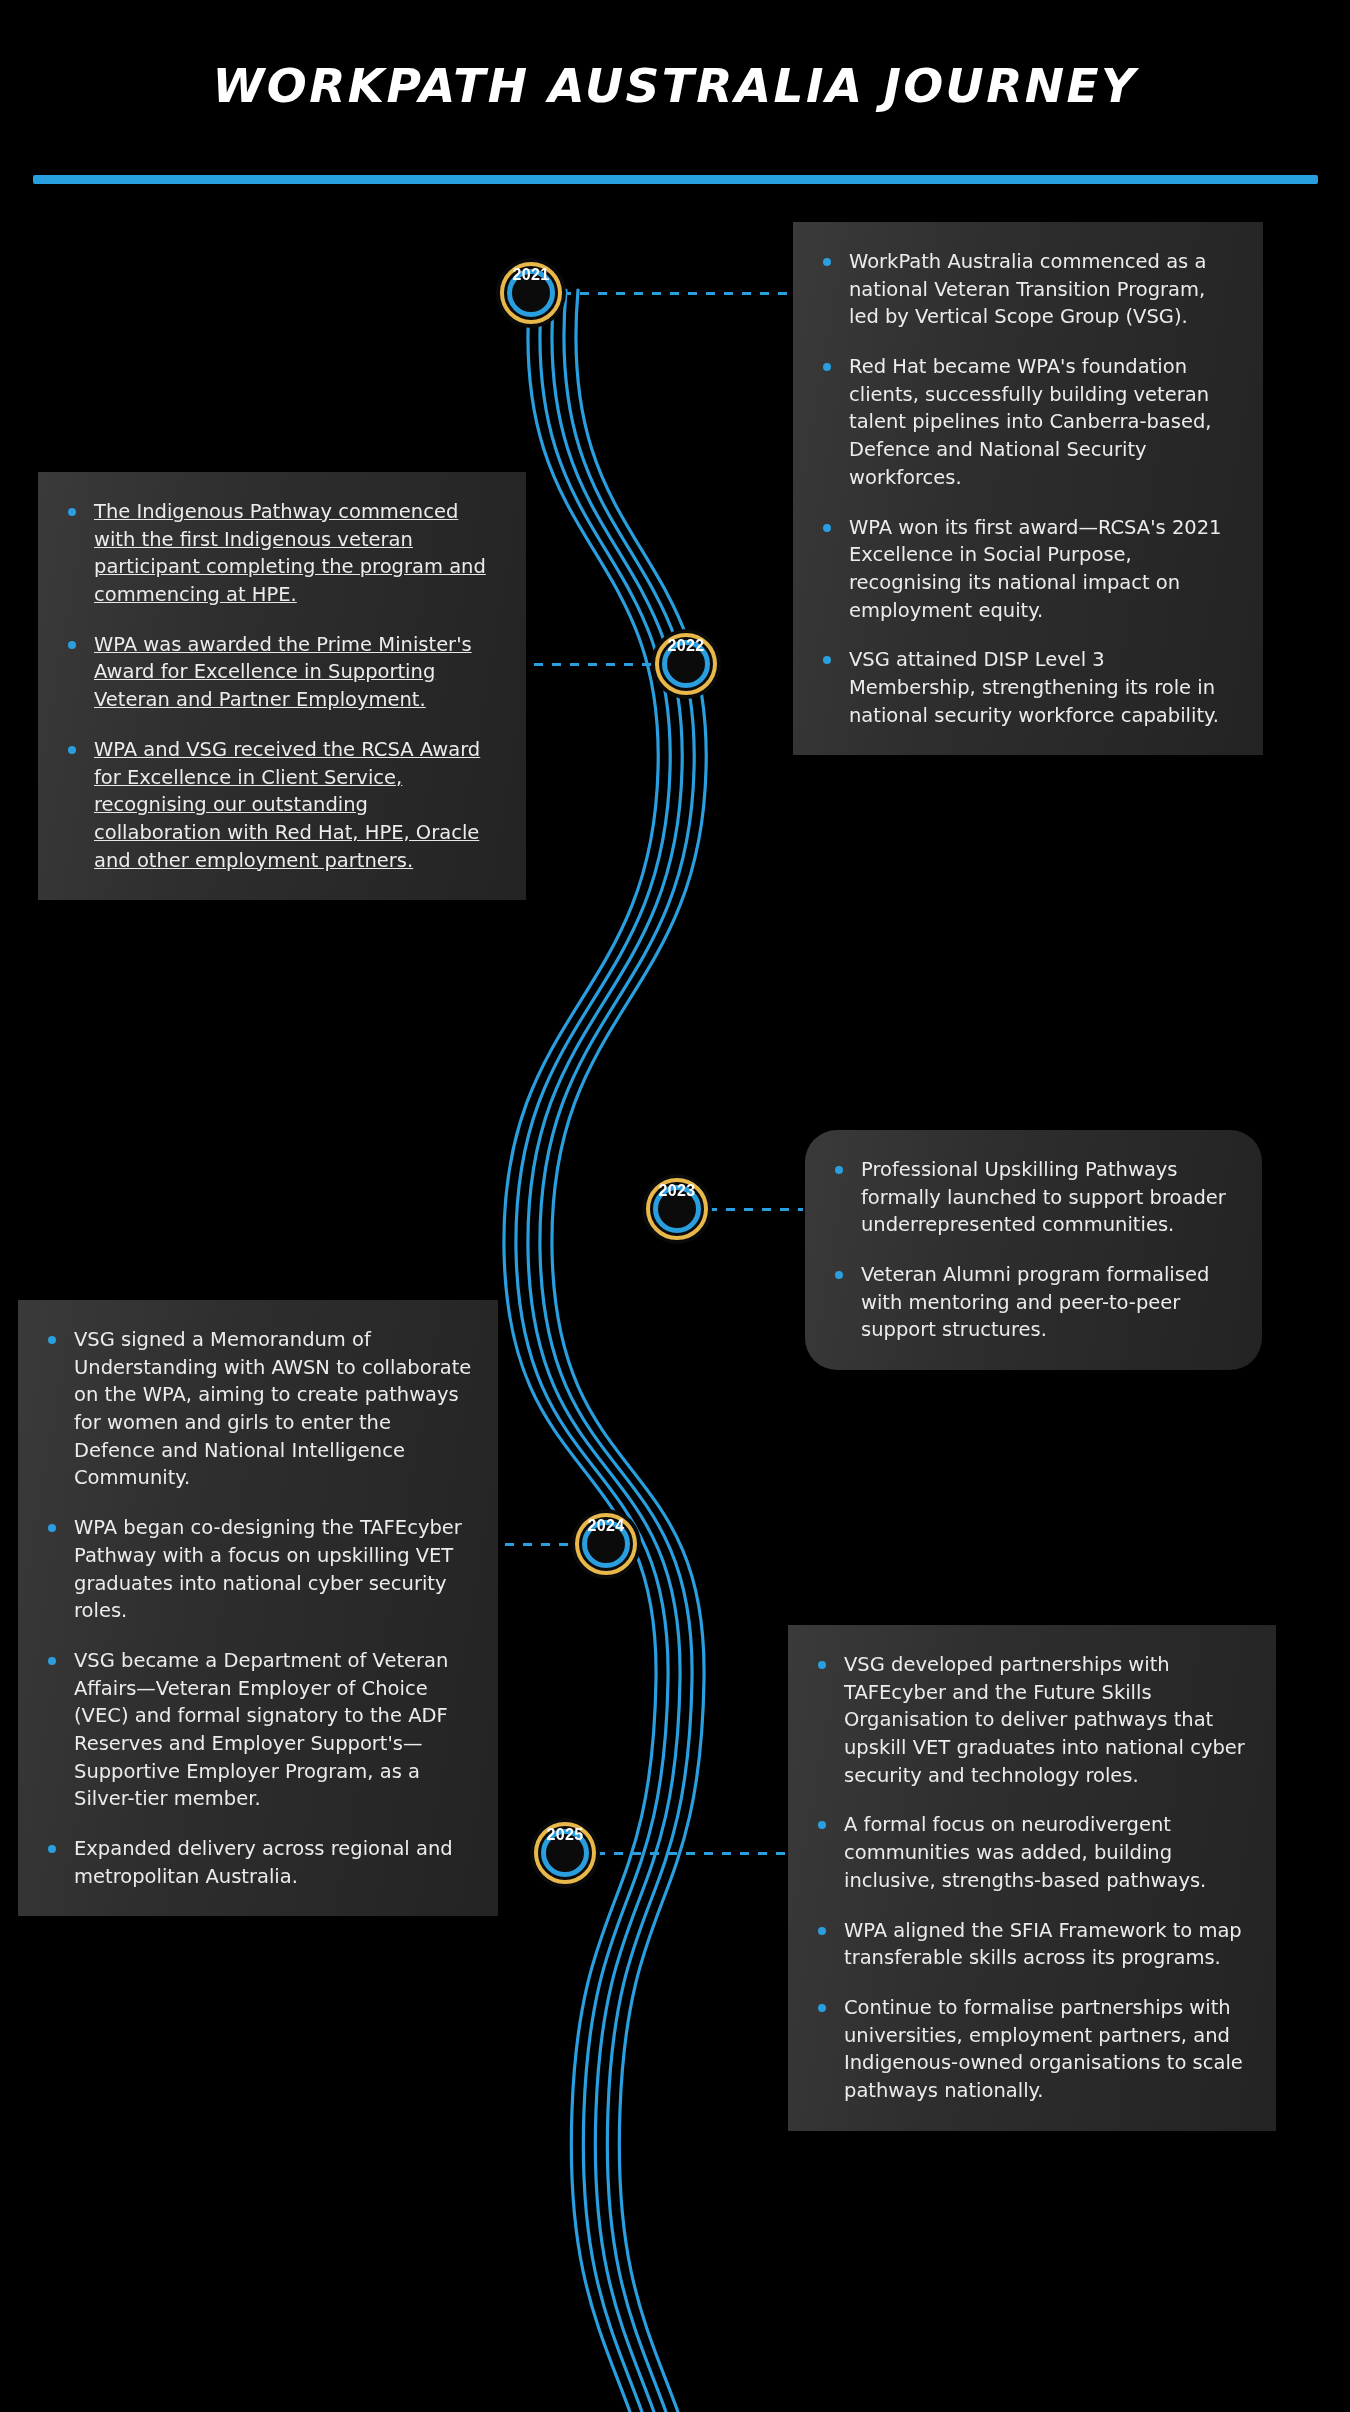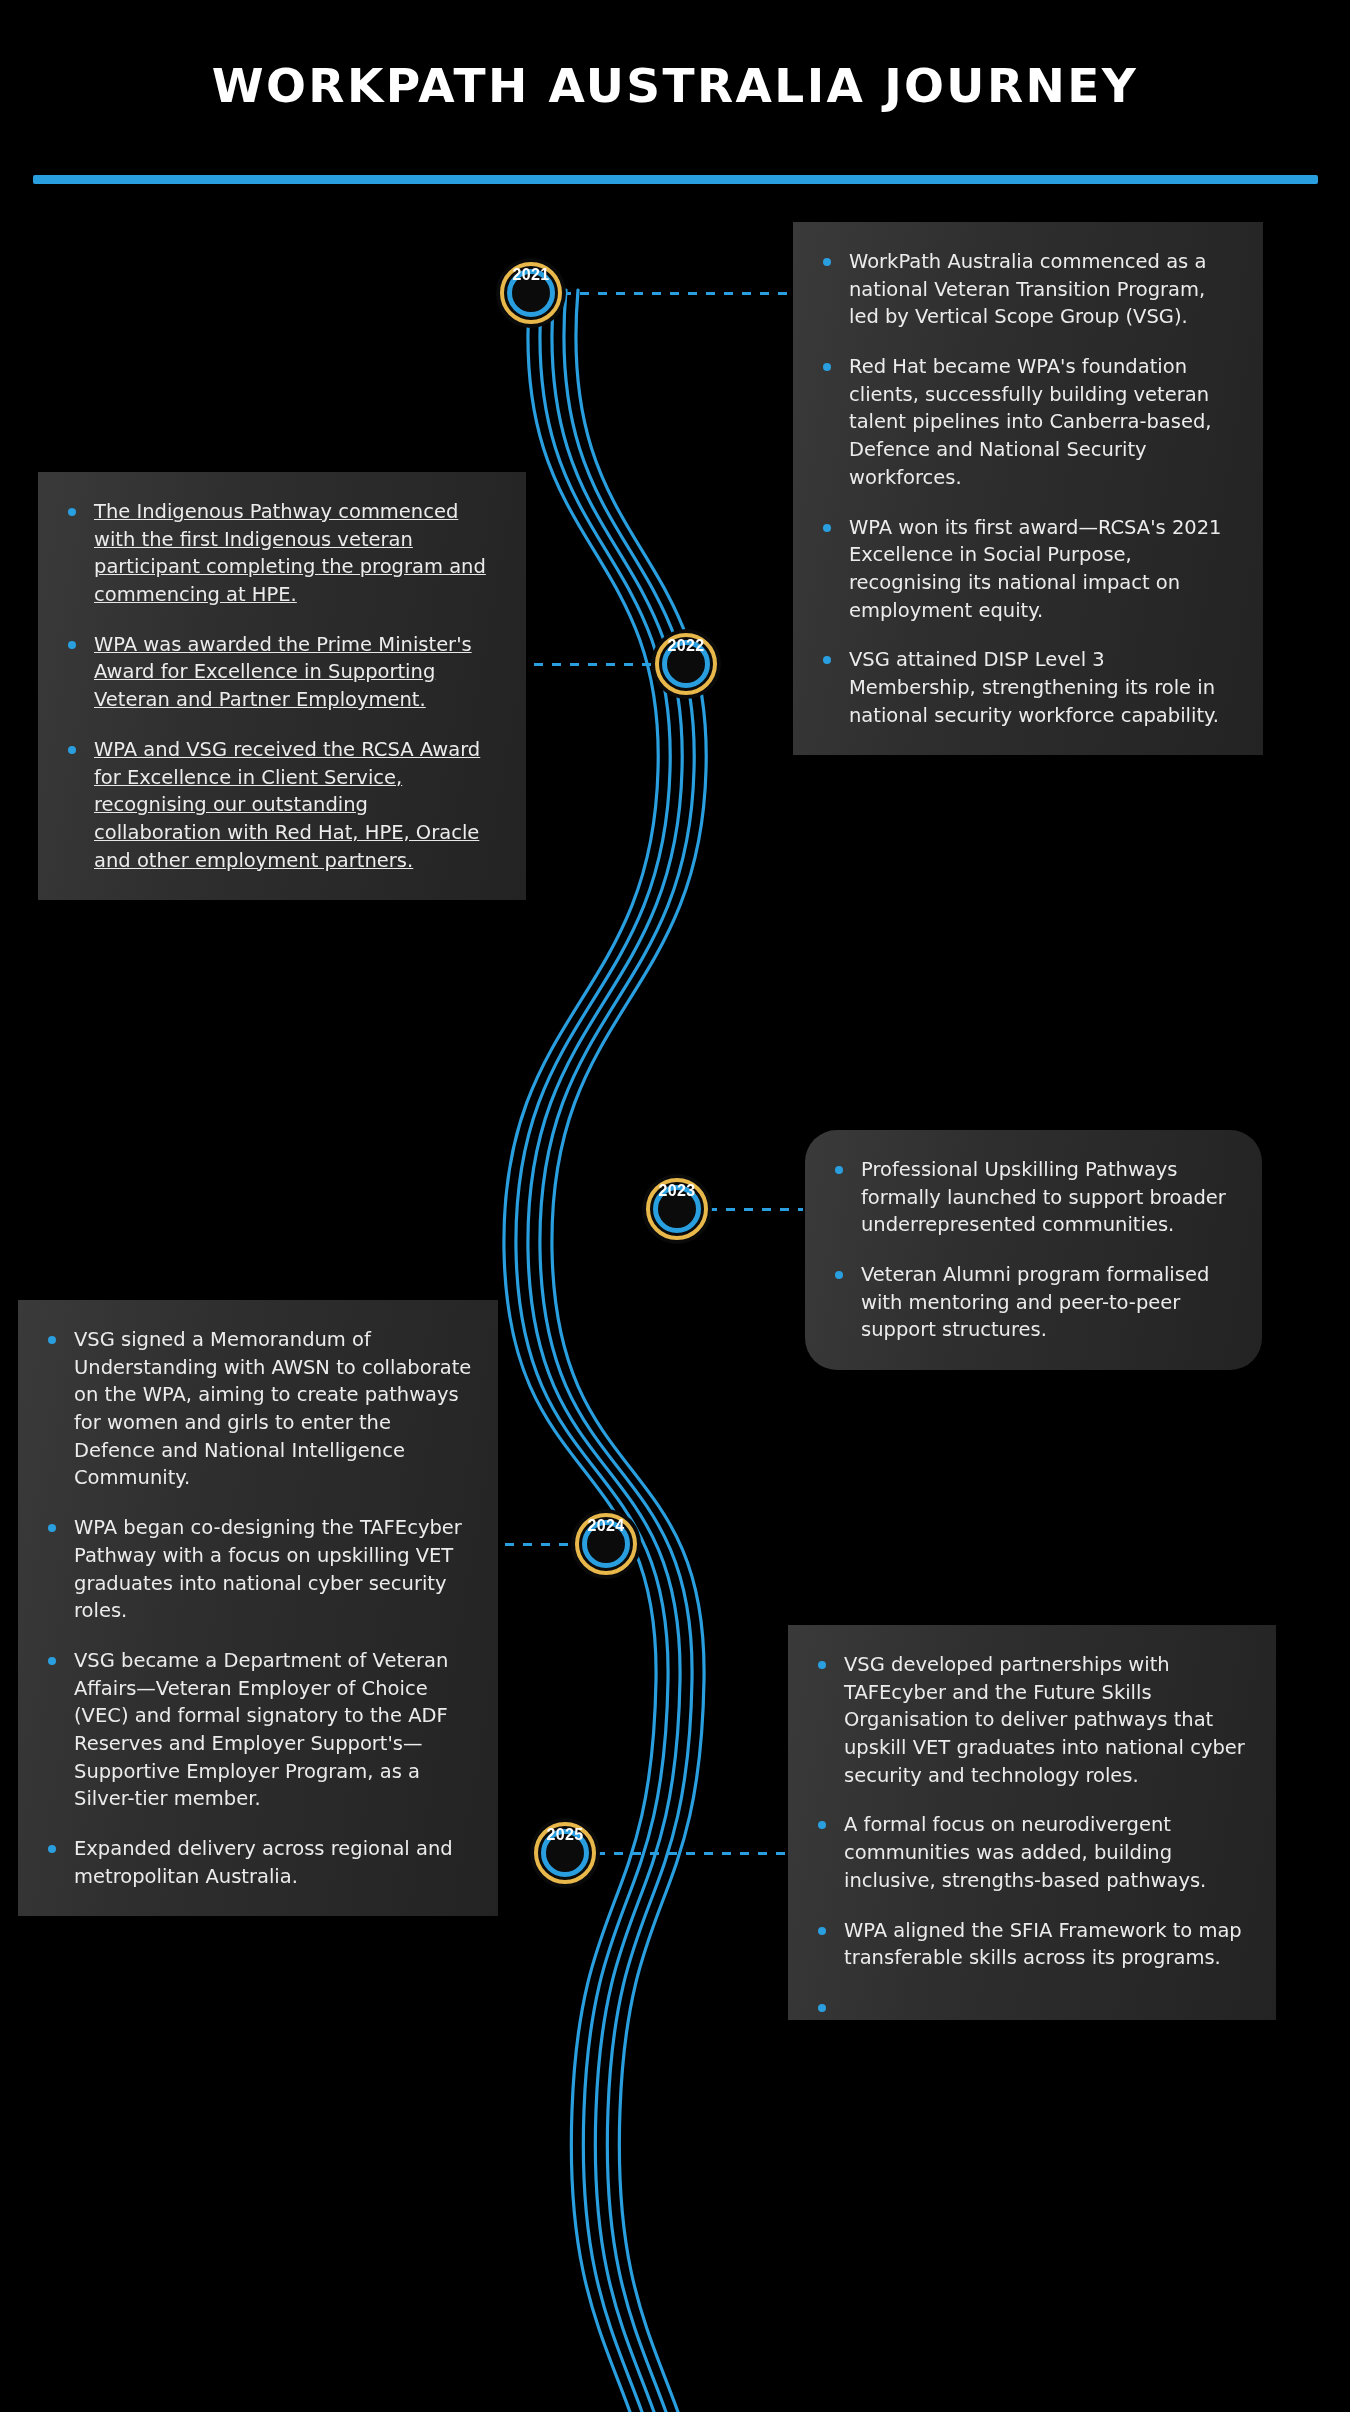--- a/index.html
+++ b/index.html
@@ -28,20 +28,21 @@
     position: absolute;
     top: 58px;
     left: 0;
     width: 1350px;
     text-align: center;
     font-size: 47px;
     font-weight: 800;
     letter-spacing: 2.4px;
     color: #ffffff;
     font-family: "DejaVu Sans", sans-serif;
+    font-style: italic;
   }
   #title-rule {
     position: absolute;
     top: 175px;
     left: 33px;
     width: 1285px;
     height: 9px;
     background: #2a9fe0;
     border-radius: 2px;
   }
@@ -203,15 +204,15 @@
     <li><span class="bullet"></span><span>VSG became a Department of Veteran Affairs—Veteran Employer of Choice (VEC) and formal signatory to the ADF Reserves and Employer Support's—Supportive Employer Program, as a Silver-tier member.</span></li>
     <li><span class="bullet"></span><span>Expanded delivery across regional and metropolitan Australia.</span></li>
   </ul>
 </div>
 
 <div class="card" style="left:788px; top:1625px; width:488px;">
   <ul>
     <li><span class="bullet"></span><span>VSG developed partnerships with TAFEcyber and the Future Skills Organisation to deliver pathways that upskill VET graduates into national cyber security and technology roles.</span></li>
     <li><span class="bullet"></span><span>A formal focus on neurodivergent communities was added, building inclusive, strengths-based pathways.</span></li>
     <li><span class="bullet"></span><span>WPA aligned the SFIA Framework to map transferable skills across its programs.</span></li>
-    <li><span class="bullet"></span></li>
+    <li><span class="bullet"></span><span>Continue to formalise partnerships with universities, employment partners, and Indigenous-owned organisations to scale pathways nationally.</span></li>
   </ul>
 </div>
 
 </body></html>

